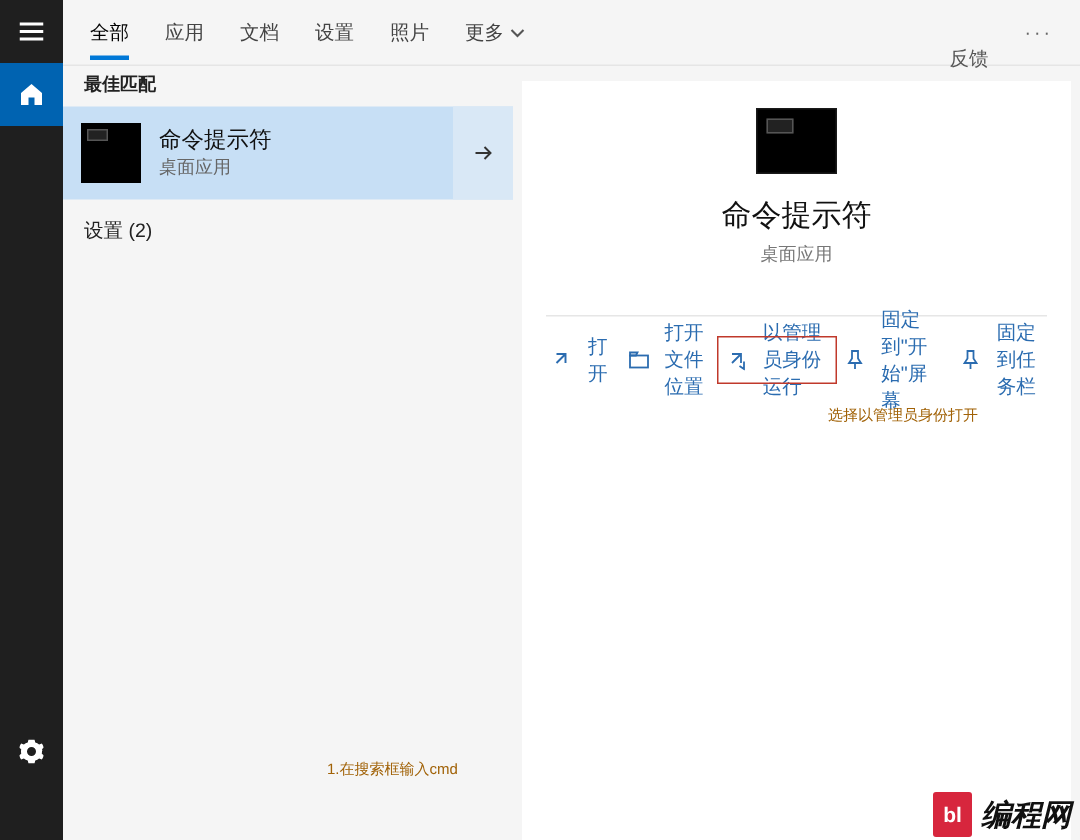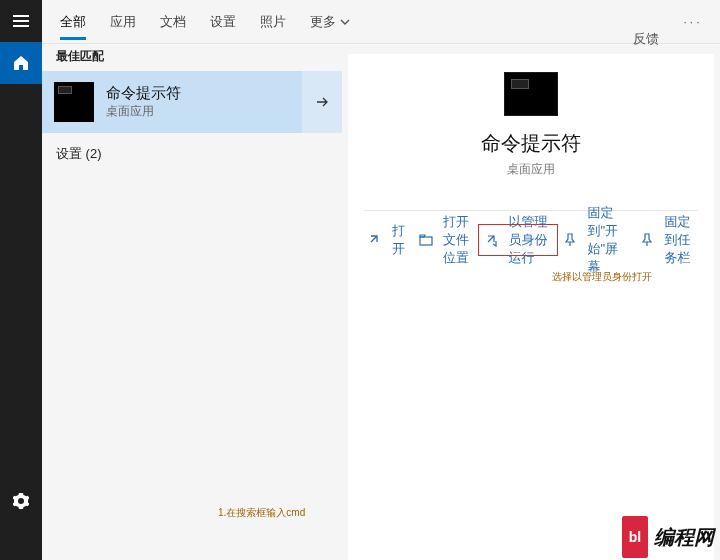--- a/index.html
+++ b/index.html
@@ -62,21 +62,21 @@
 
   
   .search-bar { position: absolute; left: 42px; right: 0; bottom: 0; height: 38px; background: #fff; border-top: 1px solid #ddd; display: flex; align-items: center; }
   .search-inner { display:flex; align-items:center; height: 30px; margin-left: 6px; padding: 0 8px; gap: 8px; }
   .search-outline { position:absolute; left: 66px; bottom: 3px; width: 90px; height: 32px; border:1.5px solid #c0392b; pointer-events:none;}
   .search-icon { color: #555; }
   .search-input { border: none; outline: none; font-size: 14px; color: #222; background: transparent; width: 260px; }
 
   
   .watermark { position: absolute; right: 6px; bottom: 2px; display: flex; align-items: center; gap: 6px; font-weight: 700; font-style: italic; font-size: 20px; color: #111; }
-  .wm-badge { width: 26px; height: 42px; background: #d7263d; color: #fff; display:flex; align-items:center; justify-content:center; font-style: normal; font-size: 14px; font-weight: 700; border-radius: 2px;}
+  .wm-badge { width: 26px; height: 30px; background: #d7263d; color: #fff; display:flex; align-items:center; justify-content:center; font-style: normal; font-size: 14px; font-weight: 700; border-radius: 2px;}
 
   svg { display:block; }
 </style>
 </head>
 <body>
 
 <div class="root">
 
   <div class="rail">
     <div class="rail-top">

